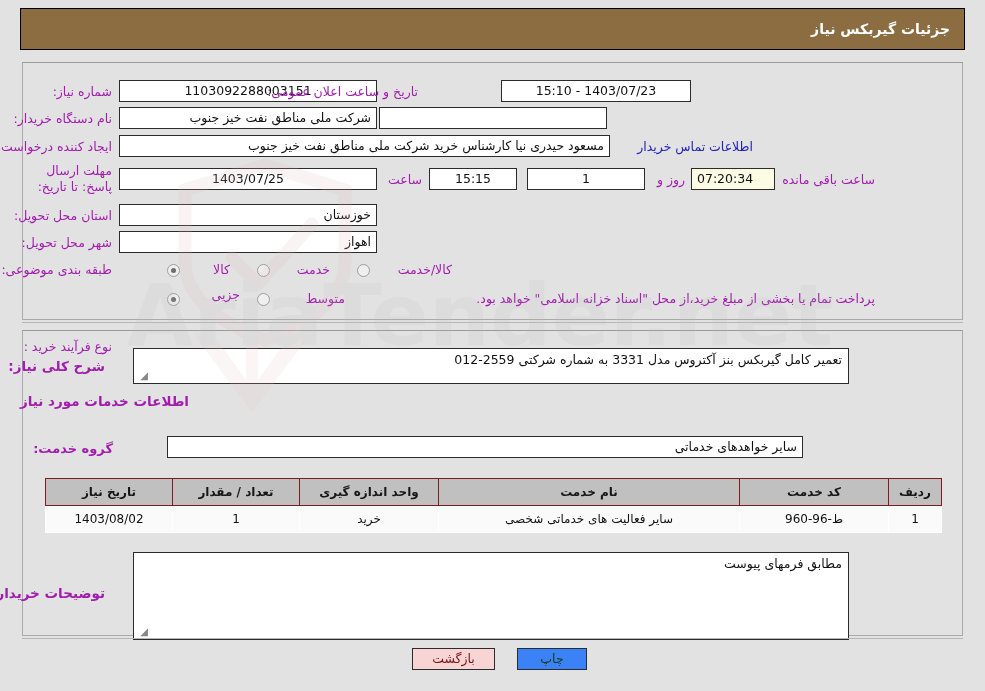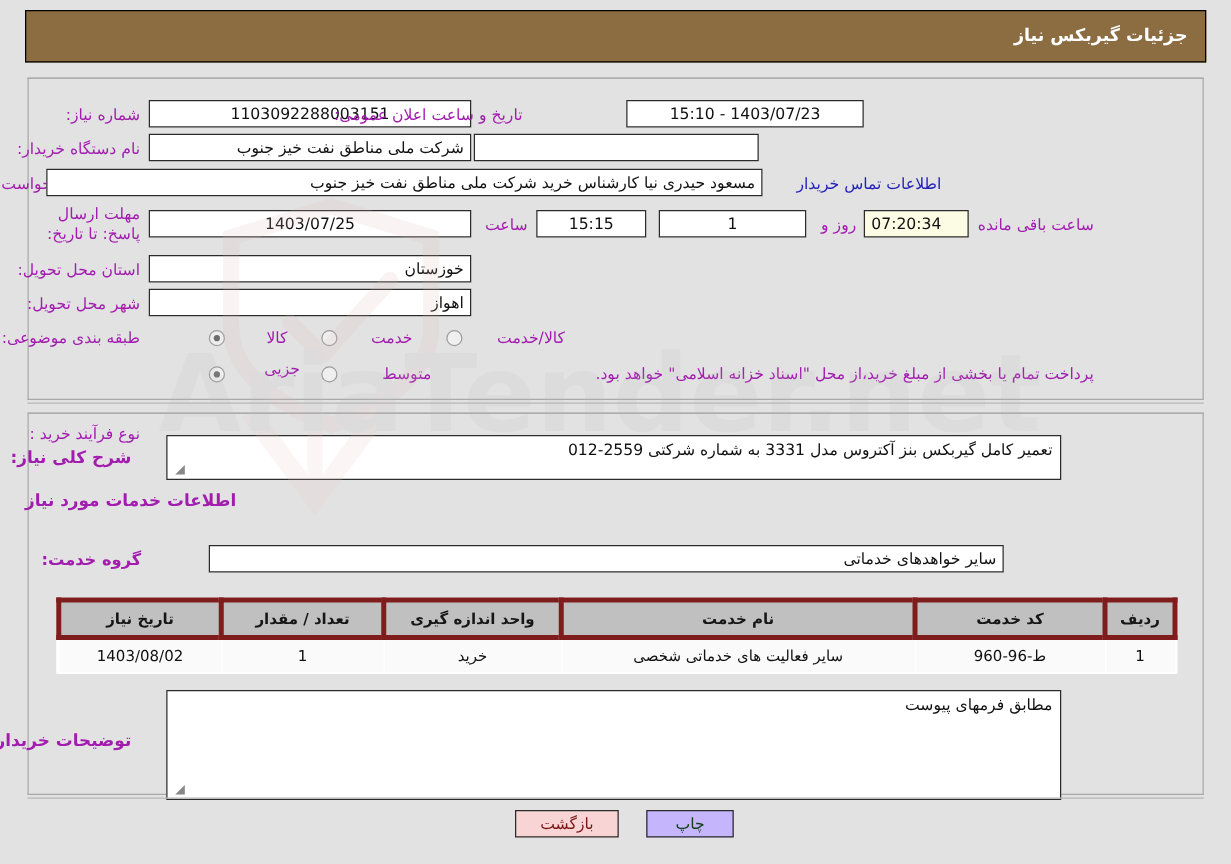--- a/index.html
+++ b/index.html
@@ -148,21 +148,21 @@
     border-collapse: collapse;
     font-size: 12px;
     background: #fff;
     border: 1px solid #cfcfcf;
   }
   .tbl th {
     background: #c0c0c0;
     color: #161616;
     font-weight: bold;
     font-size: 12px;
-    border: 4px solid #7f1d1d;
+    border: 1px solid #7f1d1d;
     height: 26px;
     padding: 0 6px;
     text-align: center;
     white-space: nowrap;
   }
   .tbl td {
     background: #fafafa;
     border: 1px solid #ffffff;
     height: 26px;
     padding: 0 6px;
@@ -178,21 +178,21 @@
     box-sizing: border-box;
     border: 1px solid #2b2b2b;
     font-size: 12.5px;
     font-family: "DejaVu Sans", "Liberation Sans", sans-serif;
     height: 22px;
     line-height: 20px;
     text-align: center;
     cursor: pointer;
     padding: 0;
   }
-  .btn.print  { background: #c4b5fd; color: #14401a; }
+  .btn.print  { background: #3b82f6; color: #14401a; }
   .btn.back   { background: #f8d4d4; color: #7a1414; }
 </style>
 </head>
 <body>
 
 <div id="page">
 
   <svg class="watermark" viewBox="0 0 985 691" aria-hidden="true">
     <g opacity="0.55">
       <path d="M185 190 L265 165 L345 190 L345 262 C345 300 305 325 265 340 C225 325 185 300 185 262 Z" fill="none" stroke="#d9b8bb" stroke-width="13"></path>
@@ -213,21 +213,21 @@
   <div class="fld center" style="right:608px; top:80px; width:258px;">1103092288003151</div>
 
   <div class="lbl" style="right:567px; top:84px;">تاریخ و ساعت اعلان عمومی:</div>
   <div class="fld center" style="right:294px; top:80px; width:190px;">1403/07/23 - 15:10</div>
 
   <div class="lbl" style="right:873px; top:111px;">نام دستگاه خریدار:</div>
   <div class="fld right" style="right:608px; top:107px; width:258px;">شرکت ملی مناطق نفت خیز جنوب</div>
   <div class="fld" style="right:378px; top:107px; width:228px;"></div>
 
   <div class="lbl" style="right:873px; top:139px;">ایجاد کننده درخواست:</div>
-  <div class="fld right" style="right:375px; top:135px; width:573px;">مسعود حیدری نیا کارشناس خرید شرکت ملی مناطق نفت خیز جنوب</div>
+  <div class="fld right" style="right:375px; top:135px; width:491px;">مسعود حیدری نیا کارشناس خرید شرکت ملی مناطق نفت خیز جنوب</div>
   <div class="lbl link" style="right:232px; top:139px;">اطلاعات تماس خریدار</div>
 
   <div class="lbl" style="right:873px; top:163px; white-space:normal; width:96px; text-align:right;">مهلت ارسال پاسخ: تا تاریخ:</div>
   <div class="fld center" style="right:608px; top:168px; width:258px;">1403/07/25</div>
   <div class="lbl" style="right:563px; top:172px;">ساعت</div>
   <div class="fld center" style="right:468px; top:168px; width:88px;">15:15</div>
   <div class="fld center" style="right:340px; top:168px; width:118px;">1</div>
   <div class="lbl" style="right:300px; top:172px;">روز و</div>
   <div class="fld cream" style="right:210px; top:168px; width:84px;">07:20:34</div>
   <div class="lbl" style="right:110px; top:172px;">ساعت باقی مانده</div>

